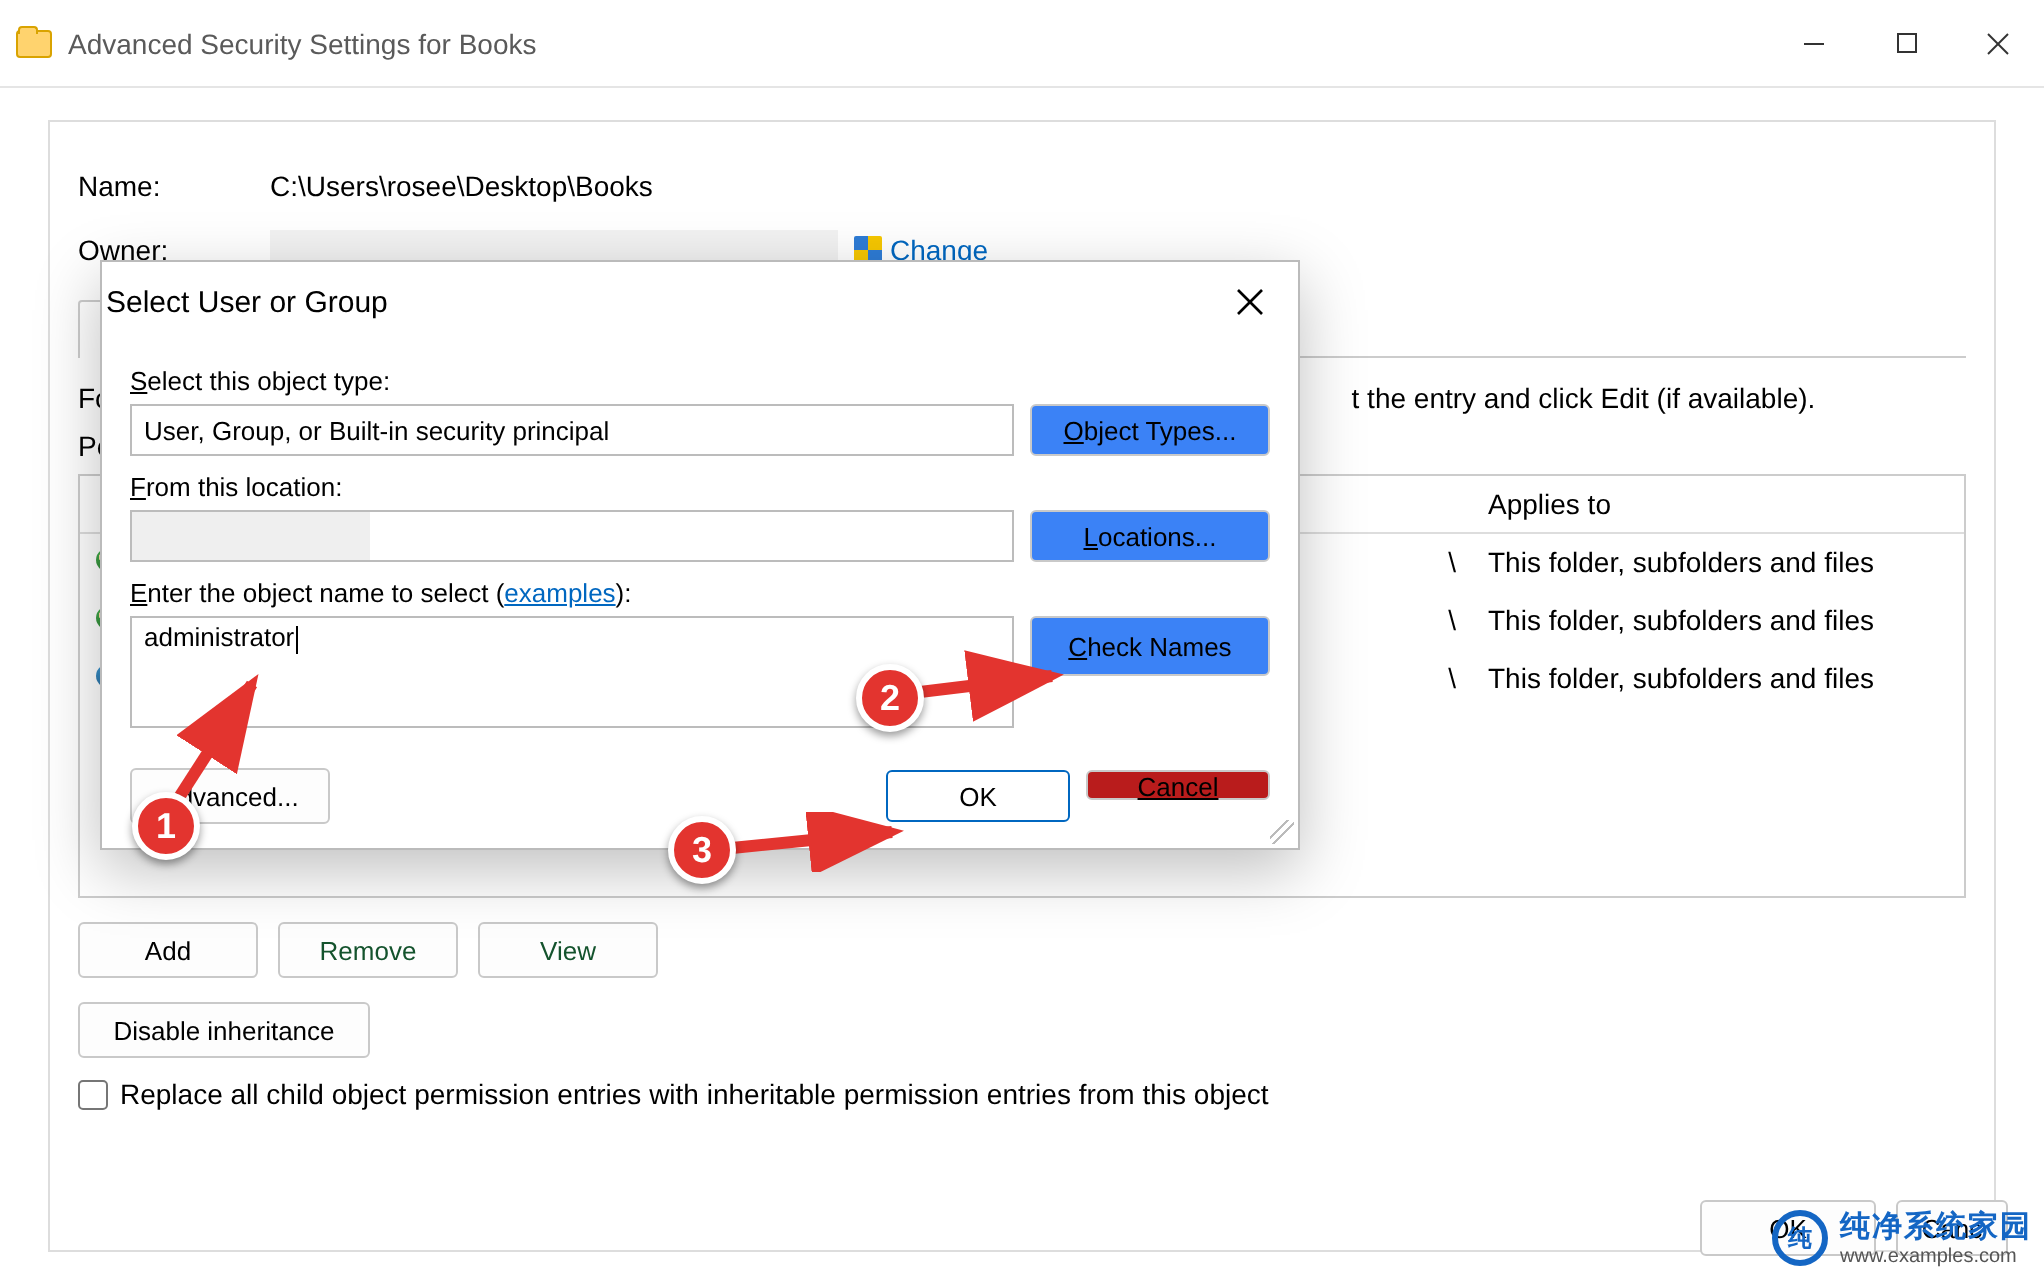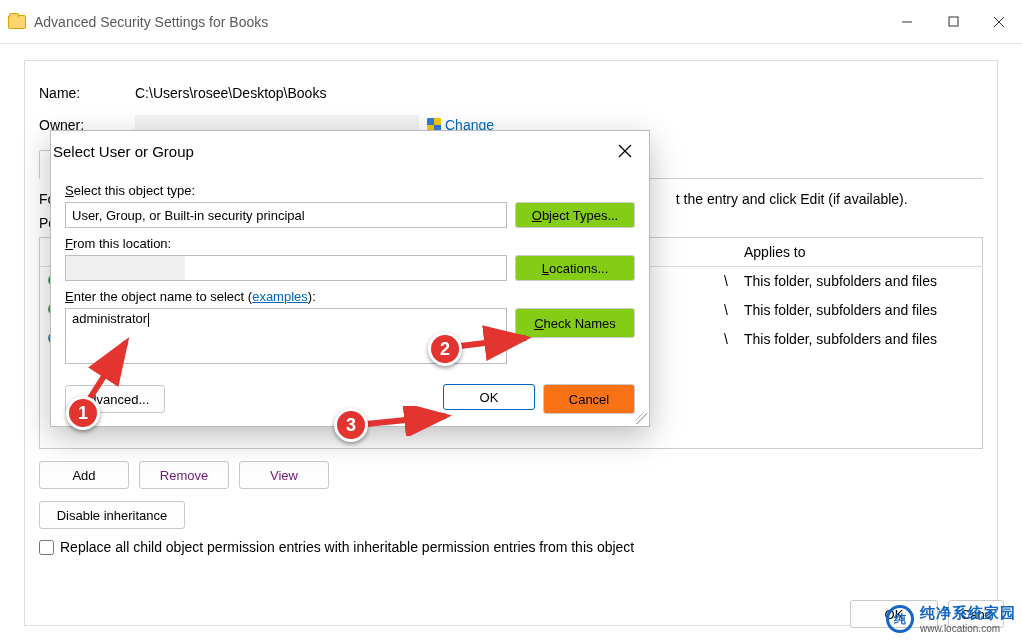--- a/index.html
+++ b/index.html
@@ -37,47 +37,47 @@
   .c-princ { width: 302px; }
   .c-access { width: 130px; }
   .c-inh { width: 170px; }
   .c-applies { flex: 1; }
   .user-ico, .user-ico2 { width: 18px; height: 14px; border-radius: 50%; display: inline-block; }
   .user-ico { background: radial-gradient(circle at 30% 40%, #ffd9b0 0 25%, transparent 26%), radial-gradient(circle at 65% 55%, #ffd9b0 0 25%, transparent 26%), linear-gradient(#47b64f,#2e8636); }
   .user-ico2 { background: radial-gradient(circle at 40% 40%, #ffd9b0 0 28%, transparent 29%), linear-gradient(#3b9bd8,#2a6fa0); }
 
   .btn-row { padding: 12px 14px; display: flex; gap: 10px; }
   .win-btn { min-width: 90px; height: 28px; border: 1px solid #c9c9c9; background: #fdfdfd; border-radius: 3px; font-size: 13px; cursor: pointer; color: #000; }
-  .win-btn:disabled { color: #701a75; }
+  .win-btn:disabled { color: #14532d; }
   .wide { min-width: 146px; padding: 0 12px; text-align: center; }
 
   .chk-row { padding: 10px 14px 14px 14px; display: flex; align-items: center; font-size: 14px; gap: 6px; }
   .chk-row input { width: 15px; height: 15px; }
 
   .footer { position: absolute; bottom: 12px; right: 18px; display: flex; gap: 10px; }
   .footer .win-btn { min-width: 88px; }
 
   
   .dialog { position: absolute; left: 50px; top: 130px; width: 600px; background: #fff; border: 1px solid #bbb; box-shadow: 0 10px 30px rgba(0,0,0,.25); padding-bottom: 12px; }
   .dlg-title { display: flex; align-items: center; justify-content: space-between; height: 40px; padding: 0 10px 0 2px; font-size: 15px; border-bottom: 0; }
   .dlg-close { width: 28px; height: 28px; display: flex; align-items: center; justify-content: center; cursor: pointer; }
   .dlg-body { padding: 4px 14px 0 14px; font-size: 13px; }
   .field-lbl { margin-top: 8px; margin-bottom: 4px; color: #000; }
   .field-row { display: flex; gap: 8px; align-items: center; }
   .field-row input[type=text], .ro-box { flex: 1; height: 26px; border: 1px solid #bcbcbc; padding: 2px 6px; background: #fff; font-size: 13px; }
   .ro-half { display: flex; flex: 1; }
   .ro-half .filled { width: 120px; height: 26px; background: #efefef; border: 1px solid #bcbcbc; border-right: none; }
   .ro-half .rest { flex: 1; height: 26px; border: 1px solid #bcbcbc; border-left: none; background: #fff; }
-  .side-btn { width: 120px; height: 26px; border: 1px solid #c9c9c9; background: #84cc16; border-radius: 3px; font-size: 13px; cursor: pointer; }
+  .side-btn { width: 120px; height: 26px; border: 1px solid #c9c9c9; background: #3b82f6; border-radius: 3px; font-size: 13px; cursor: pointer; }
   .textarea { height: 56px; border: 1px solid #bcbcbc; padding: 2px 6px; font-size: 13px; resize: none; display: block; width: 100%; }
   .dlg-footer { display: flex; justify-content: space-between; padding: 20px 14px 0 14px; gap: 10px; align-items: center; }
   .dlg-footer .left { display: flex; }
   .dlg-footer .right { display: flex; gap: 8px; }
   .ok-btn { min-width: 92px; height: 26px; border: 1px solid #0067c0; background: #fff; color: #000; border-radius: 3px; font-size: 13px; }
-  .cancel-btn { min-width: 92px; height: 30px; border: 1px solid #c9c9c9; background: #f97316; border-radius: 3px; font-size: 13px; }
+  .cancel-btn { min-width: 92px; height: 15px; border: 1px solid #c9c9c9; background: #b91c1c; border-radius: 3px; font-size: 13px; text-decoration: underline; }
   .resize-grip { position: absolute; right: 2px; bottom: 2px; width: 12px; height: 12px; background:
     linear-gradient(135deg, transparent 0 6px, #bbb 6px 7px, transparent 7px 9px, #bbb 9px 10px, transparent 10px); }
   .ul { text-decoration: underline; }
 
   
   .badge { position: absolute; width: 34px; height: 34px; border-radius: 50%; background: #e3342f; color: #fff; font-weight: 700; font-size: 18px; display: flex; align-items: center; justify-content: center; border: 3px solid #fff; box-shadow: 0 2px 4px rgba(0,0,0,.4); z-index: 50; }
   .arrow { position: absolute; z-index: 49; }
 
   
   .wm { position: absolute; right: 6px; bottom: 6px; display: flex; align-items: center; gap: 6px; color: #1466c4; font-size: 12px; z-index: 60; }
@@ -274,15 +274,15 @@
         <path d="M0,0 L8,3 L0,6 Z" fill="#e3342f"></path>
       </marker>
     </defs>
   <line x1="6" y1="18" x2="86" y2="10" stroke="#e3342f" stroke-width="6" marker-end="url(#ah3)"></line>
 </svg>
 
 <div class="wm">
   <div class="logo">纯</div>
   <div>
     <div class="t1">纯净系统家园</div>
-    <div class="t2">www.location.com</div>
+    <div class="t2">www.examples.com</div>
   </div>
 </div>
 
 </body></html>

